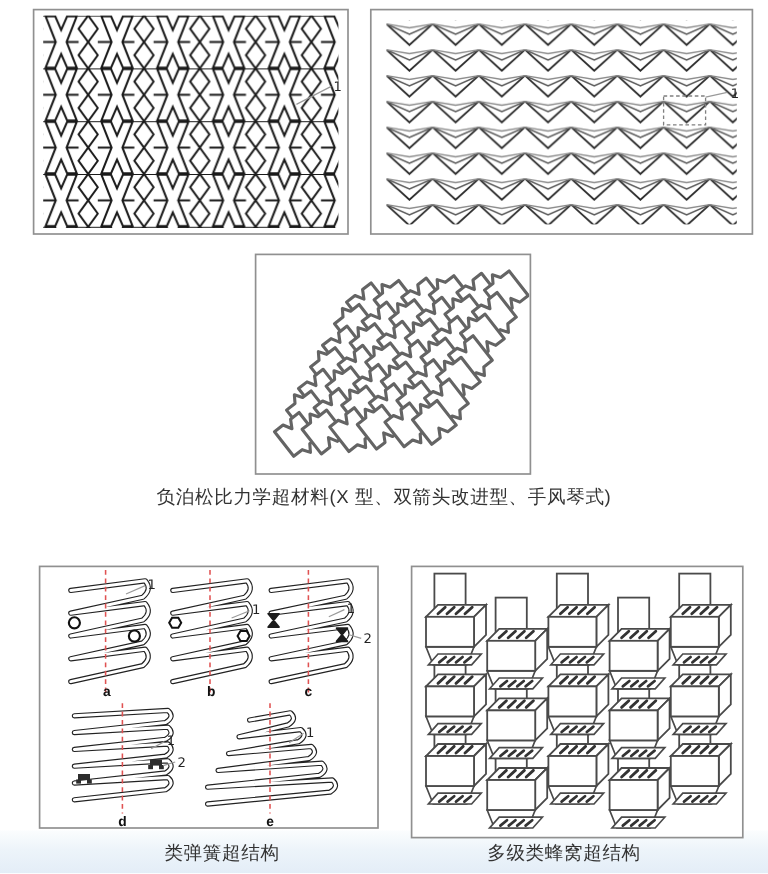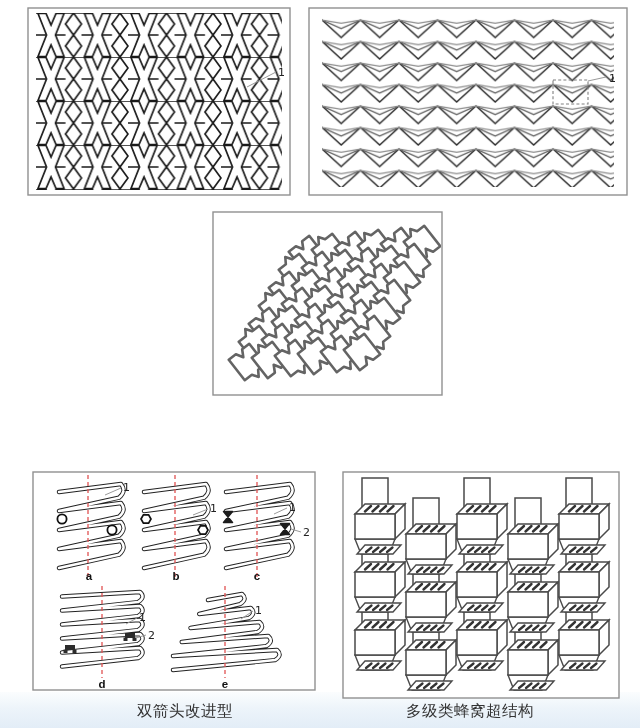--- a/index.html
+++ b/index.html
@@ -379,15 +379,16 @@
           <line x1="569" y1="627.5" x2="575" y2="622" stroke="#333" stroke-width="2.4" stroke-linecap="round"></line>
           <line x1="576.5" y1="627.5" x2="582.5" y2="622" stroke="#333" stroke-width="2.4" stroke-linecap="round"></line>
           <line x1="584" y1="627.5" x2="590" y2="622" stroke="#333" stroke-width="2.4" stroke-linecap="round"></line>
           <line x1="591.5" y1="627.5" x2="597.5" y2="622" stroke="#333" stroke-width="2.4" stroke-linecap="round"></line>
           <path d="M599,630 L609,620 L609,645 L599,655 Z" fill="#fff" stroke="#4a4a4a" stroke-width="1.5"></path>
           <rect x="559" y="630" width="40" height="25" fill="#fff" stroke="#4a4a4a" stroke-width="1.5"></rect>
         </g>
     </g>
   </svg>
 
-  <div class="caption caption-springs">双箭头改进型</div>
+  <div class="caption caption-top">负泊松比力学超材料(X 型、双箭头改进型、手风琴式)</div>
+  <div class="caption caption-springs">类弹簧超结构</div>
   <div class="caption caption-honey">多级类蜂窝超结构</div>
 </div>
 
 </body></html>

